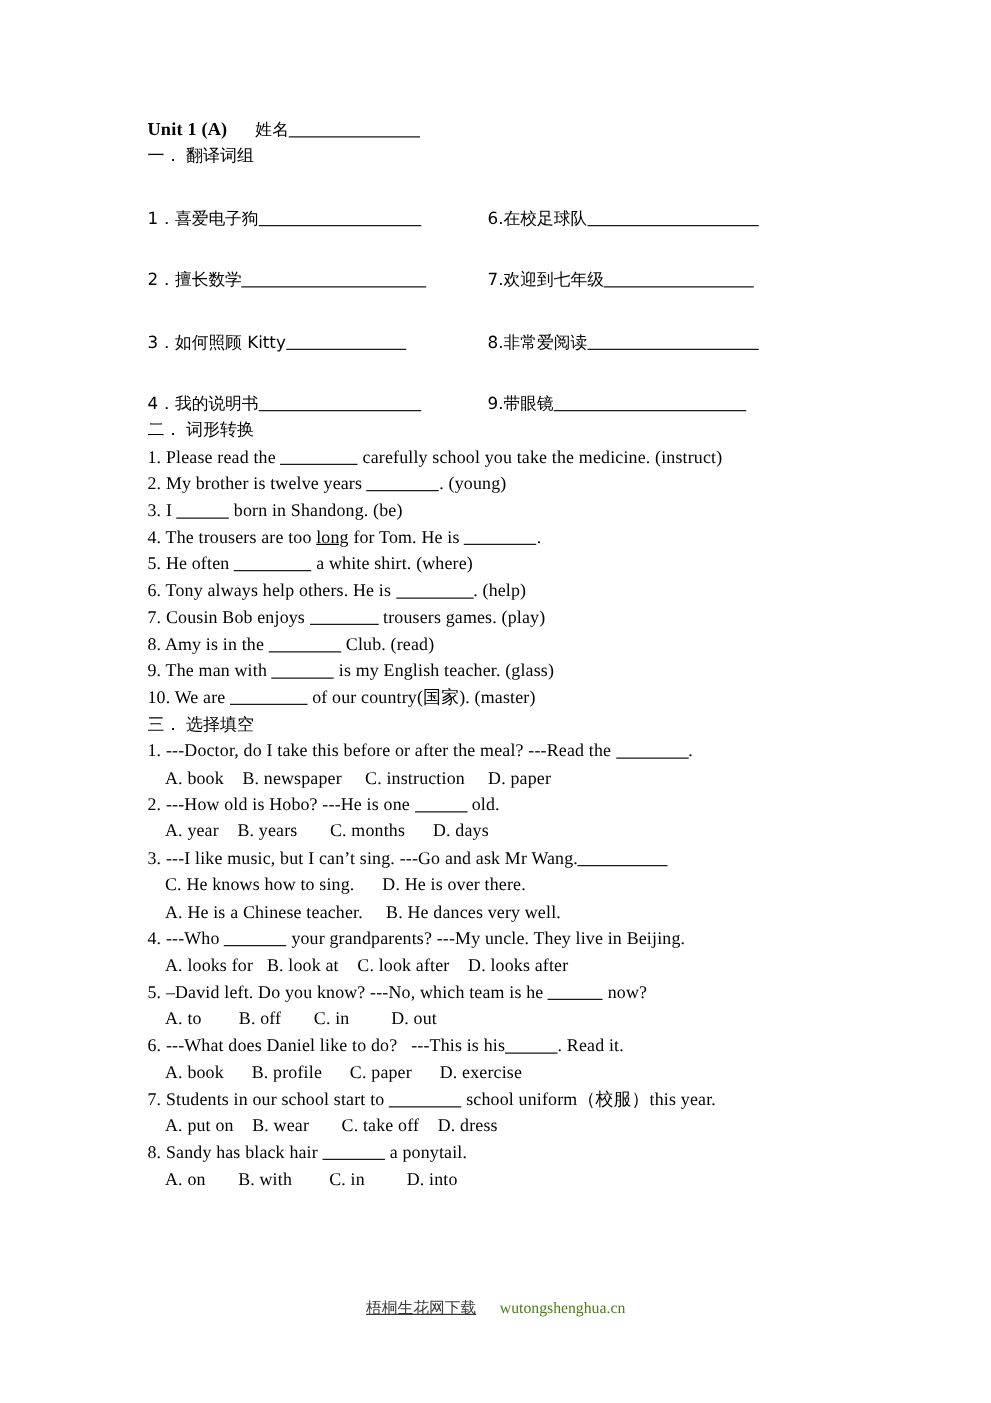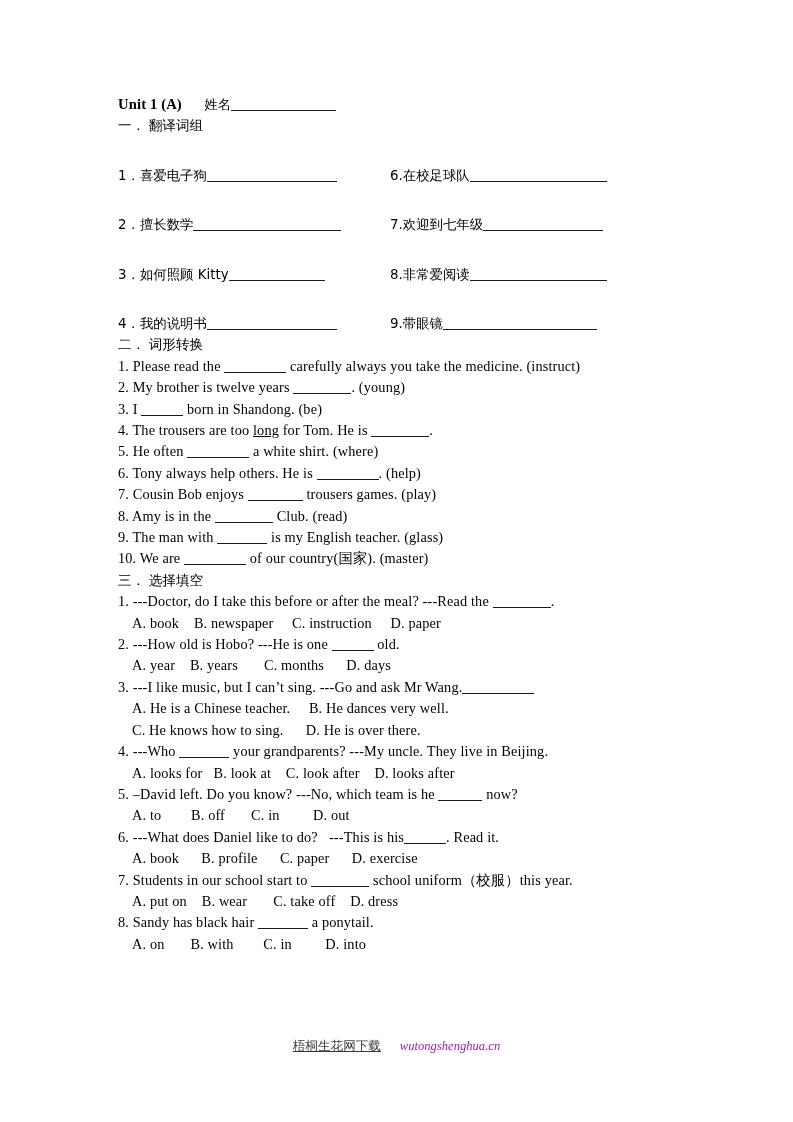--- a/index.html
+++ b/index.html
@@ -101,22 +101,21 @@
     color: #3a3a3a;
     white-space: pre;
   }
   .footer .cn {
     font-size: 12.6px;
     font-family: "DejaVu Sans", "Liberation Sans", sans-serif;
     text-decoration: underline;
   }
   .footer .site {
     font-family: "Liberation Serif", "DejaVu Serif", serif;
-    color: #a21caf;
-    font-style: italic;
+    color: #4d7c0f;
   }
 </style>
 </head>
 <body>
 
 <div id="page">
   <div class="doc">
 
     <div class="line"><span class="hdr-title">Unit 1 (A)</span><span>      </span><span class="cn">姓名</span><span class="blank" style="width:105px"></span></div>
 
@@ -137,21 +136,21 @@
       </div>
       <div class="tw-row">
         <span class="tw-col-l"><span class="cn">4．</span><span class="cn">我的说明书</span><span class="blank" id="b-l3" style="width: 130px;"></span></span>
         <span class="tw-col-r"><span class="cn">9.</span><span class="cn">带眼镜</span><span class="blank" id="b-r3" style="width: 154px;"></span></span>
       </div>
     </div>
 
     <div class="sec-head"><span class="cn">二．</span><span> </span><span class="cn">词形转换</span></div>
 
     <div>
-      <div class="line"><span>1. </span><span>Please read the </span><span class="blank" id="t-0" style="width: 62px;"></span><span> carefully always you take the medicine. (instruct)</span></div>
+      <div class="line"><span>1. </span><span>Please read the </span><span class="blank" id="t-0" style="width: 62px;"></span><span> carefully school you take the medicine. (instruct)</span></div>
       <div class="line"><span>2. </span><span>My brother is twelve years </span><span class="blank" id="t-1" style="width: 58px;"></span><span>. (young)</span></div>
       <div class="line"><span>3. </span><span>I </span><span class="blank" id="t-2" style="width: 42px;"></span><span> born in Shandong. (be)</span></div>
       <div class="line"><span>4. </span><span>The trousers are too </span><span class="ul">long</span><span> for Tom. He is </span><span class="blank" id="t-3" style="width: 58px;"></span><span>.</span></div>
       <div class="line"><span>5. </span><span>He often </span><span class="blank" id="t-4" style="width: 62px;"></span><span> a white shirt. (where)</span></div>
       <div class="line"><span>6. </span><span>Tony always help others. He is </span><span class="blank" id="t-5" style="width: 62px;"></span><span>. (help)</span></div>
       <div class="line"><span>7. </span><span>Cousin Bob enjoys </span><span class="blank" id="t-6" style="width: 55px;"></span><span> trousers games. (play)</span></div>
       <div class="line"><span>8. </span><span>Amy is in the </span><span class="blank" id="t-7" style="width: 58px;"></span><span> Club. (read)</span></div>
       <div class="line"><span>9. </span><span>The man with </span><span class="blank" id="t-8" style="width: 50px;"></span><span> is my English teacher. (glass)</span></div>
       <div class="line"><span>10. </span><span>We are </span><span class="blank" id="t-9" style="width: 62px;"></span><span> of our country(国家). (master)</span></div>
     </div>
@@ -160,22 +159,22 @@
 
     <div>
 
       <div class="line"><span>1. </span><span>---Doctor, do I take this before or after the meal? ---Read the </span><span class="blank" id="q-0" style="width: 58px;"></span><span>.</span></div>
       <div class="line opts">A. book    B. newspaper     C. instruction     D. paper</div>
 
       <div class="line"><span>2. </span><span>---How old is Hobo? ---He is one </span><span class="blank" id="q-1" style="width: 42px;"></span><span> old.</span></div>
       <div class="line opts">A. year    B. years       C. months      D. days</div>
 
       <div class="line"><span>3. </span><span>---I like music, but I can’t sing. ---Go and ask Mr Wang.</span><span class="blank" id="q-2" style="width: 72px;"></span><span></span></div>
+      <div class="line opts">C. He knows how to sing.      D. He is over there.</div>
       <div class="line opts">A. He is a Chinese teacher.     B. He dances very well.</div>
-      <div class="line opts">C. He knows how to sing.      D. He is over there.</div>
 
       <div class="line"><span>4. </span><span>---Who </span><span class="blank" id="q-3" style="width: 50px;"></span><span> your grandparents? ---My uncle. They live in Beijing.</span></div>
       <div class="line opts">A. looks for   B. look at    C. look after    D. looks after</div>
 
       <div class="line"><span>5. </span><span>–David left. Do you know? ---No, which team is he </span><span class="blank" id="q-4" style="width: 44px;"></span><span> now?</span></div>
       <div class="line opts">A. to        B. off       C. in         D. out</div>
 
       <div class="line"><span>6. </span><span>---What does Daniel like to do?   ---This is his</span><span class="blank" id="q-5" style="width: 42px;"></span><span>. Read it.</span></div>
       <div class="line opts">A. book      B. profile      C. paper      D. exercise</div>
 

